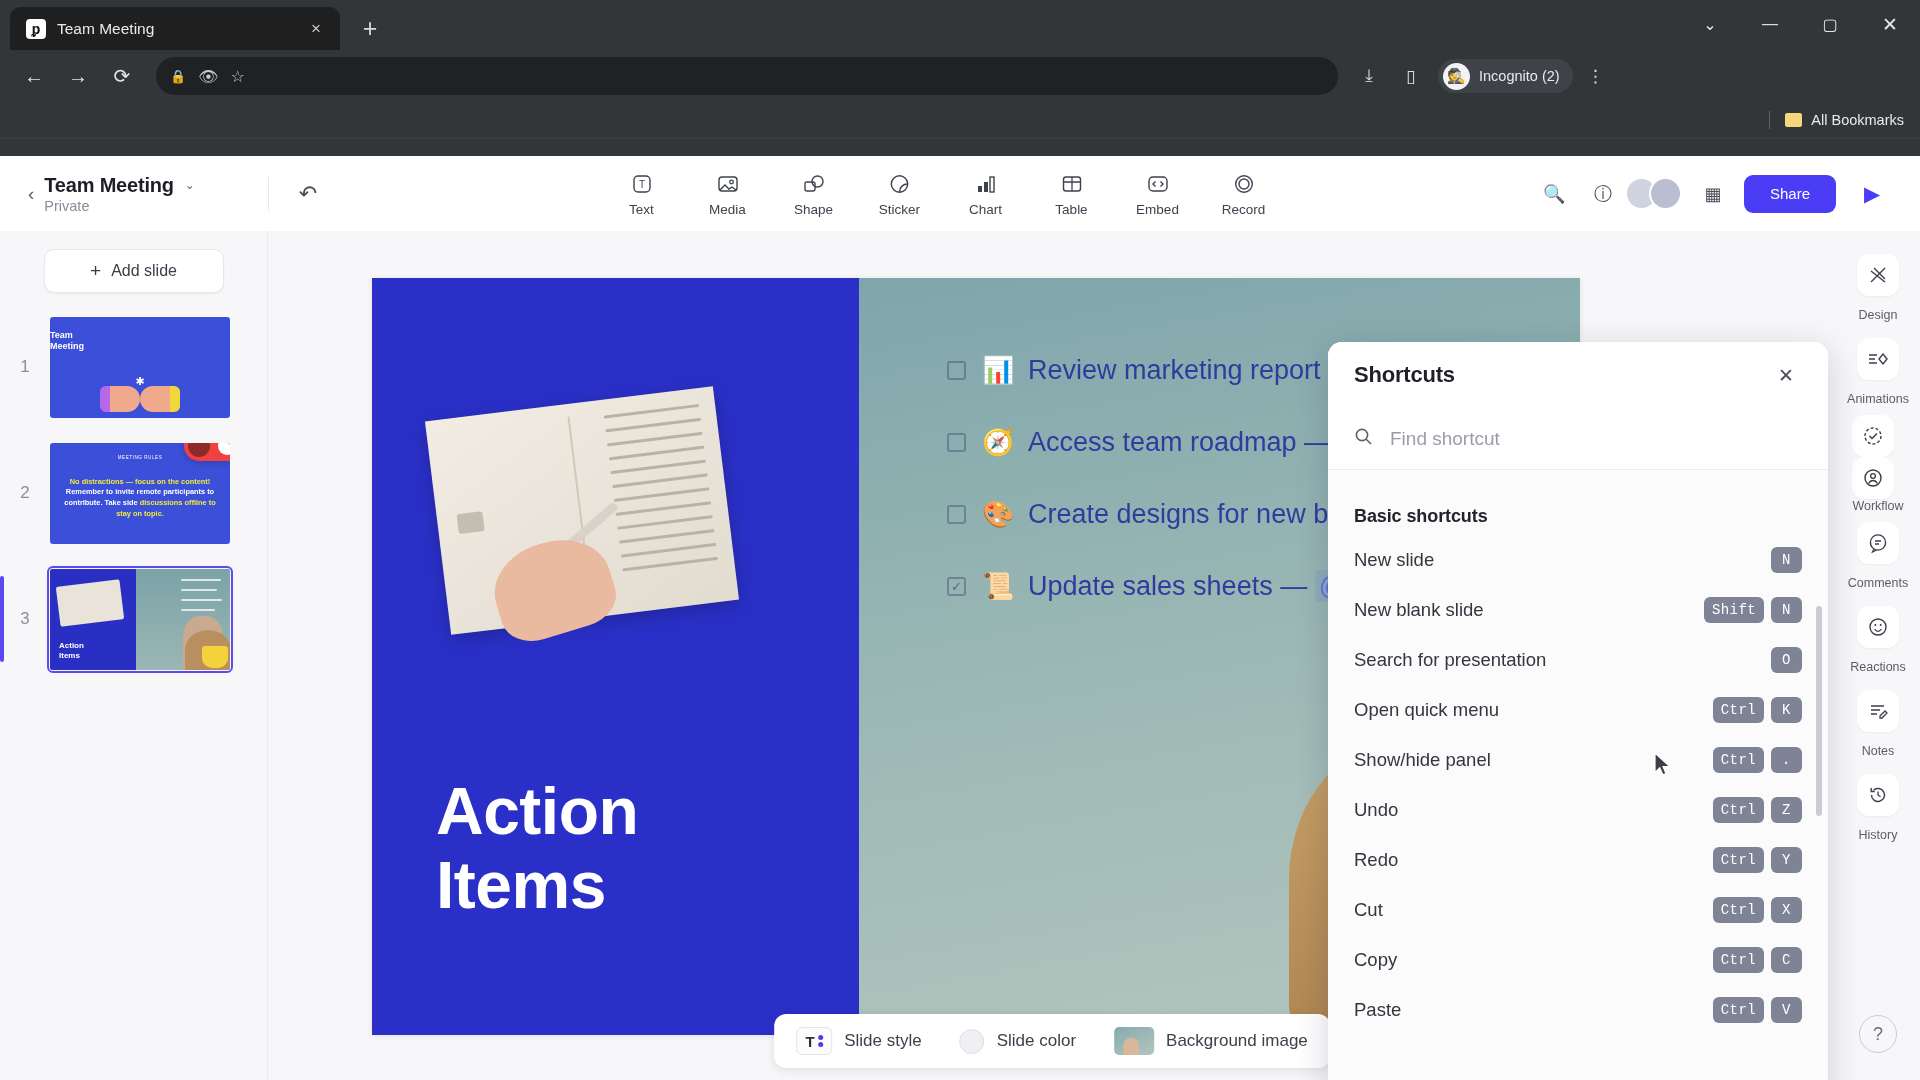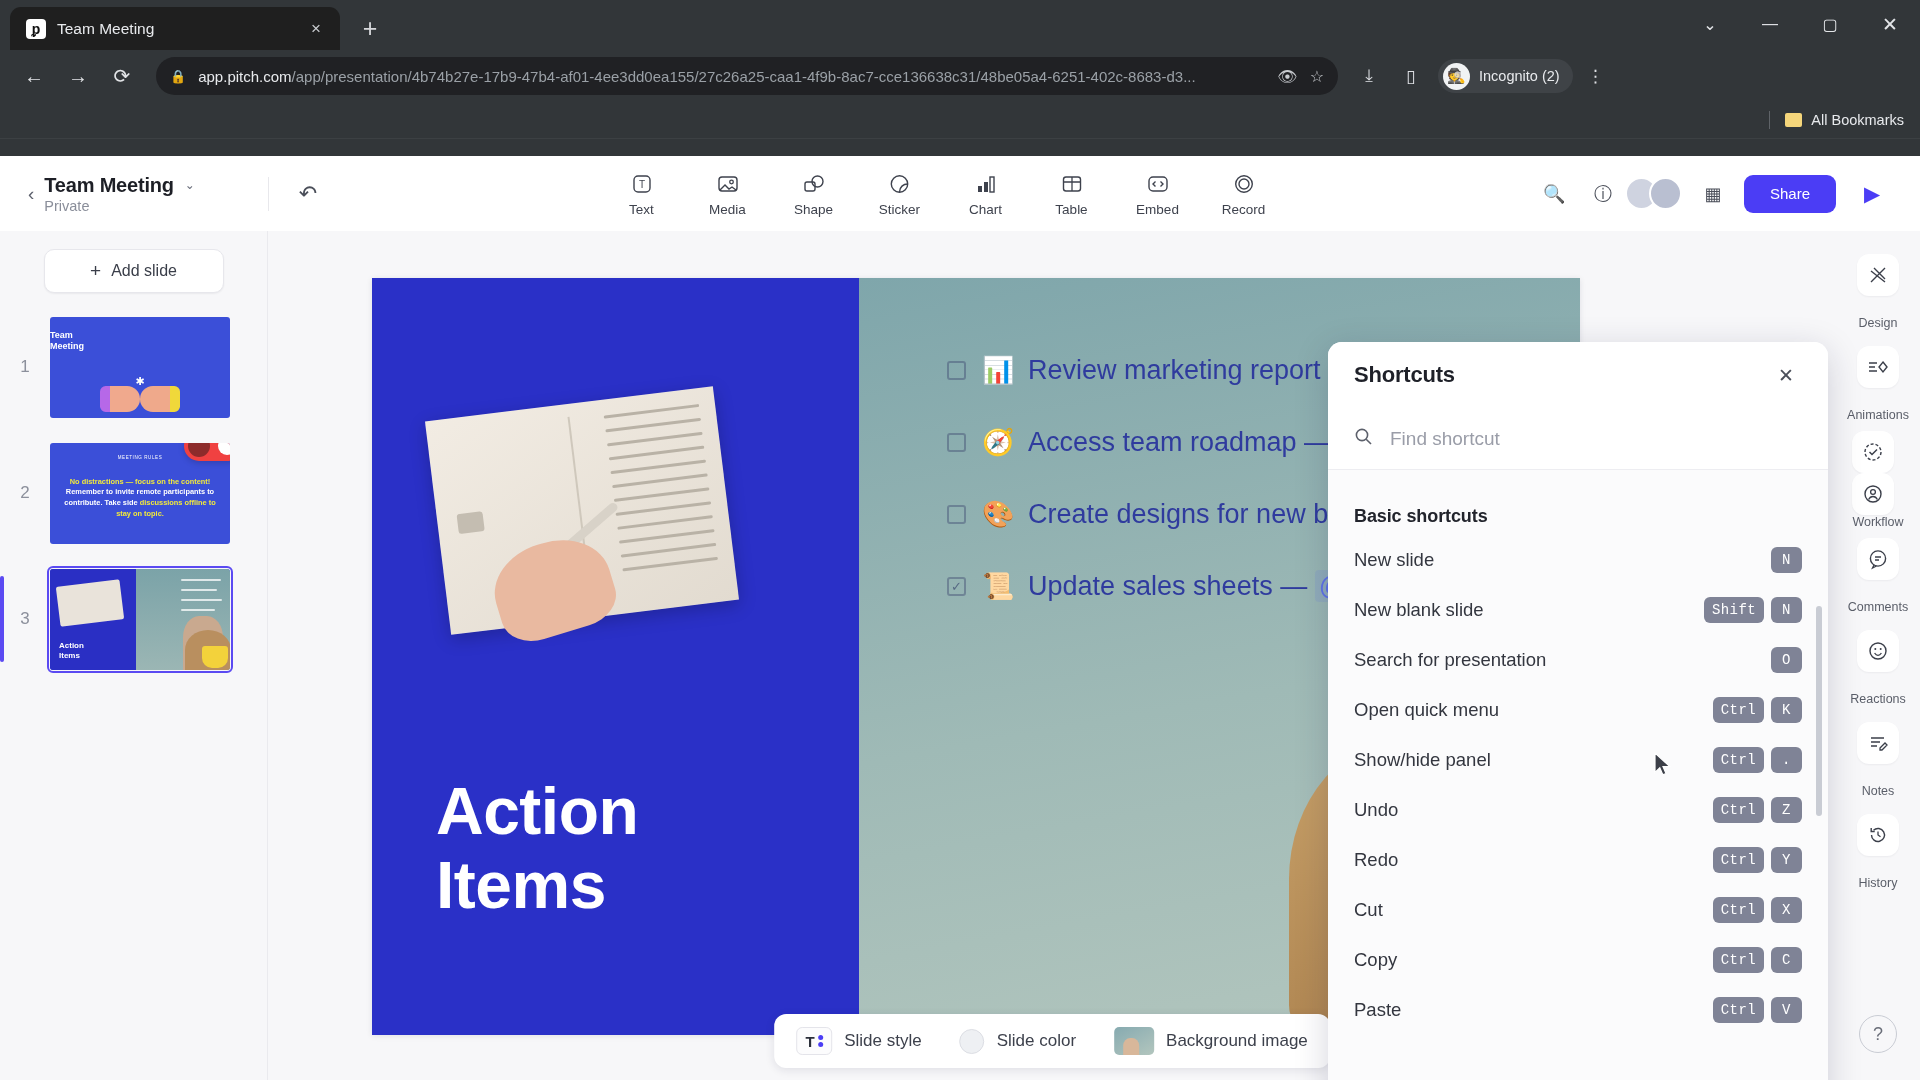--- a/index.html
+++ b/index.html
@@ -189,21 +189,21 @@
   .bb-style-ico { width: 36px; height: 28px; border: 1px solid #e4e4ea; border-radius: 6px; display:flex; align-items:center; justify-content:center; gap:3px; background:#fcfcfd; }
   .bb-T { font-size: 15px; font-weight: 700; color: #2b2f3a; }
   .bb-dots { display:flex; flex-direction: column; gap: 2px; }
   .bb-dot { width: 5px; height: 5px; border-radius: 50%; background: #4b3df5; }
   .bb-color-circle { width: 25px; height: 25px; border-radius: 50%; background: #eef0f3; border: 1px solid #dcdee4; }
   .bb-bg-thumb { width: 40px; height: 28px; border-radius: 5px; background: linear-gradient(150deg,#86aab0,#b3c6be); position: relative; overflow: hidden; }
   .bb-bg-thumb::after { content:''; position:absolute; left: 9px; bottom: 0; width: 16px; height: 17px; background:#d8b79a; border-radius: 45% 45% 0 0; }
 
   
   .right-rail { position: absolute; right: 0; top: 75px; width: 84px; bottom: 0; background: #f7f7f9; display: flex; flex-direction: column; align-items: center; padding-top: 16px; gap: 2px; }
-  .rail-item { width: 76px; display: flex; flex-direction: column; align-items: center; gap: 20px; padding: 7px 0; text-align: center; }
+  .rail-item { width: 76px; display: flex; flex-direction: column; align-items: center; gap: 12px; padding: 7px 0; text-align: center; }
   .rail-ico { width: 42px; height: 42px; border-radius: 12px; background: #ffffff; display: flex; align-items: center; justify-content: center; color: #3b3f4a; box-shadow: 0 1px 2px rgba(20,20,40,.05); }
   .rail-label { font-size: 12.5px; color: #5a5e69; }
   .rail-pair { display: flex; flex-direction: column; align-items: flex-start; gap: 0; }
   .rail-help { margin-top: auto; margin-bottom: 20px; }
   .rail-help-ico { width: 38px; height: 38px; border-radius: 50%; border: 1.5px solid #c9ccd4; display:flex; align-items:center; justify-content:center; color:#6a6e79; font-size:18px; }
 
   
   .shortcuts-panel {
     position: absolute; left: 1328px; top: 186px; width: 500px; height: 866px;
     background: #fbfbfc; border-radius: 14px; box-shadow: 0 8px 34px rgba(20,20,60,.18);
@@ -255,21 +255,20 @@
     </div>
   </div>
 
   <div class="toolbar-row">
     <div class="nav-btn">←</div>
     <div class="nav-btn">→</div>
     <div class="nav-btn">⟳</div>
 
     <div class="omnibox">
       <span class="lock-icon">🔒</span>
-      <span class="url-text"><b>app.pitch.com</b><span>/app/presentation/4b74b27e-17b9-47b4-af01-4ee3dd0ea155/27c26a25-caa1-4f9b-8ac7-cce136638c31/48be05a4-6251-402c-8683-d3...</span></span>
       <span class="omni-icon">👁</span>
       <span class="omni-icon">☆</span>
     </div>
 
     <div class="tb-icon">⤓</div>
     <div class="tb-icon">▯</div>
     <div class="incognito-pill">
       <div class="incog-avatar">🕵</div>
       <div class="incog-label">Incognito (2)</div>
     </div>

